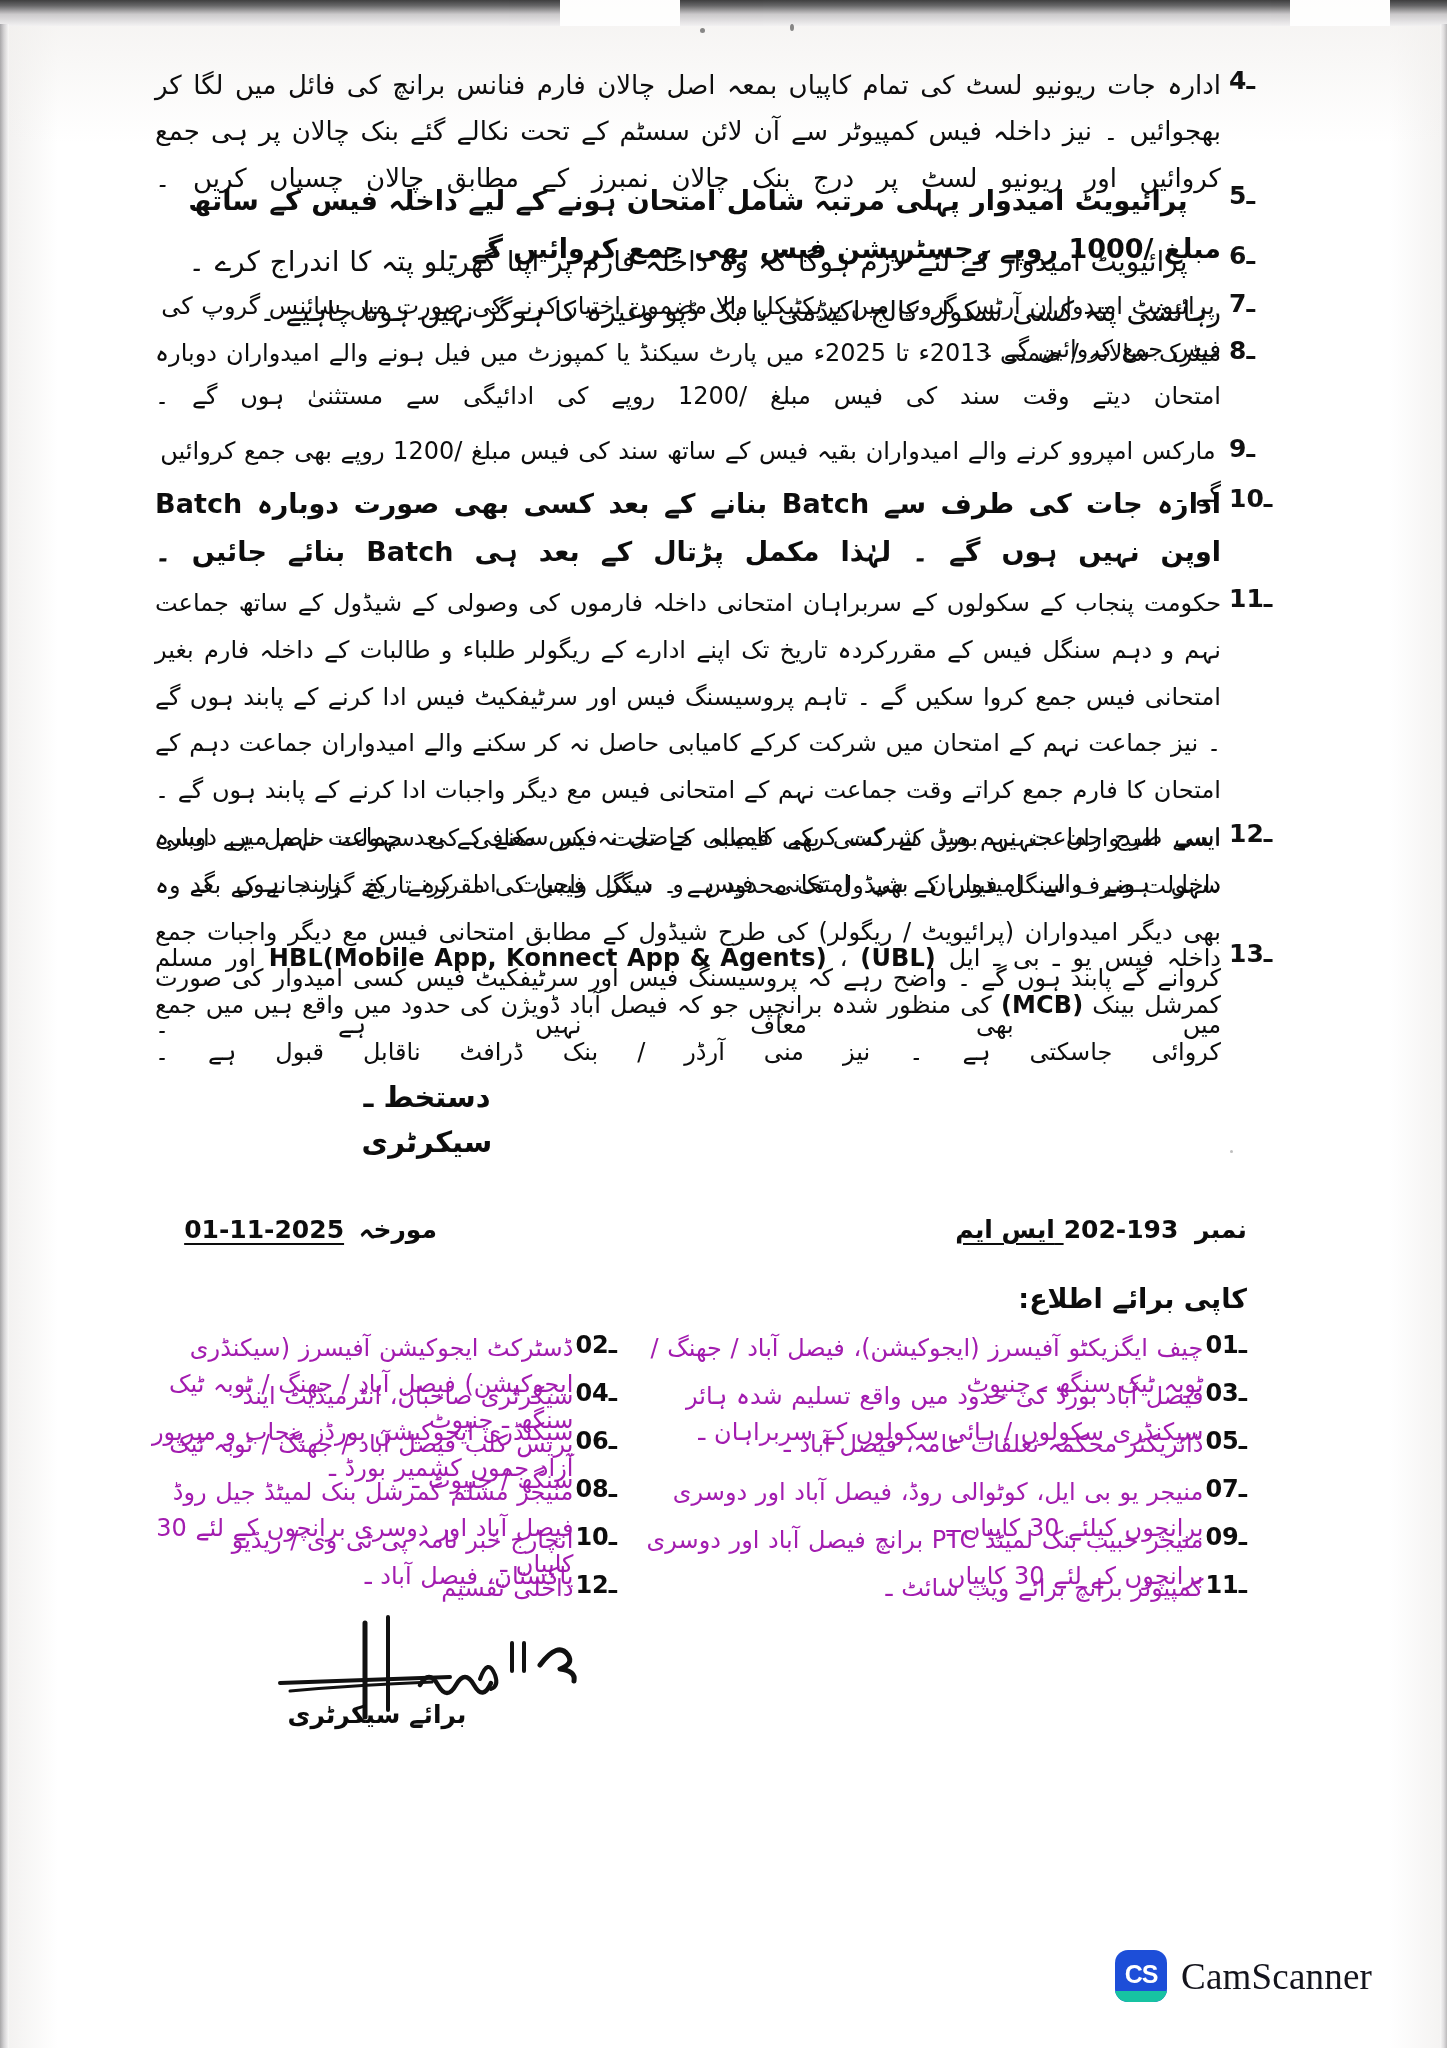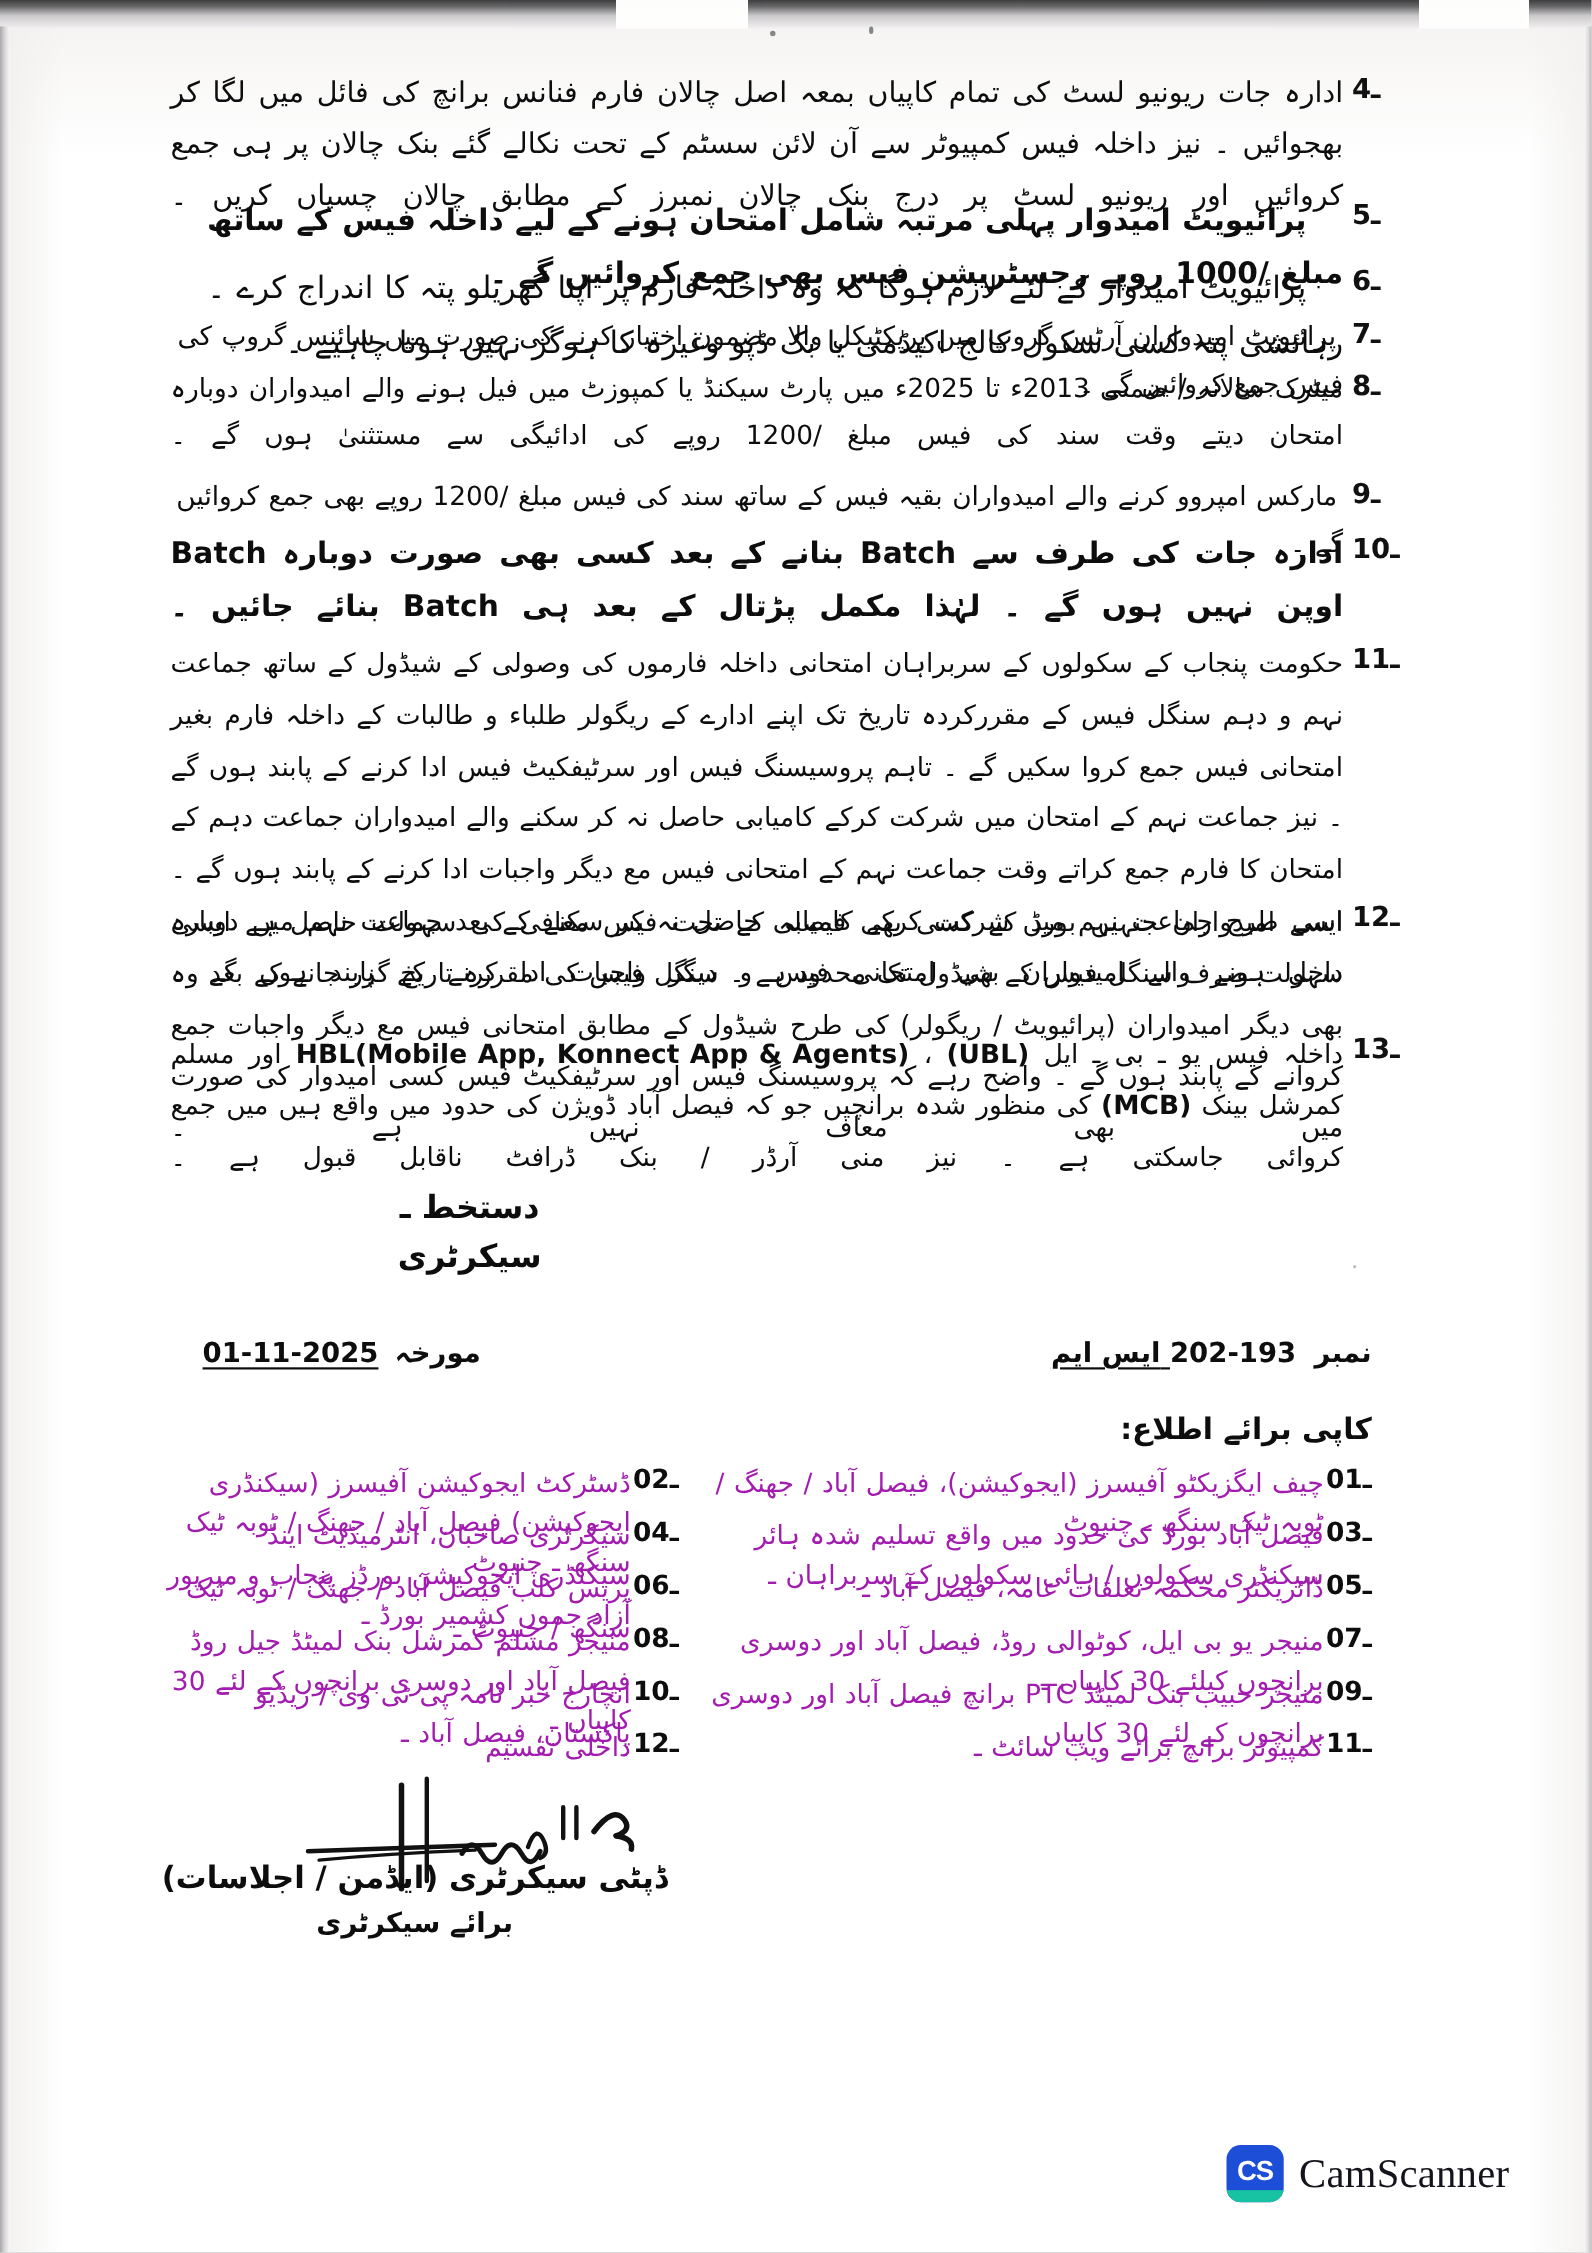--- a/index.html
+++ b/index.html
@@ -350,21 +350,20 @@
         <path d="M160 78 L330 72" stroke-width="4"></path>
         <path d="M170 86 Q235 80 312 77" stroke-width="3"></path>
         <path d="M300 80 q9 -16 18 0 q9 16 18 0 q9 -16 18 0 q9 16 17 -2" stroke-width="4.5"></path>
         <path d="M360 74 q8 -22 15 -4 q4 11 -4 14" stroke-width="4"></path>
         <path d="M392 66 l0 -28 M404 66 l0 -28" stroke-width="4"></path>
         <path d="M420 60 q18 -24 28 -10 q6 9 -8 14 q16 2 14 12" stroke-width="5"></path>
       </g>
     </svg>
 
     <div class="footsig" style="top:1690px;right:840px;width:460px;text-align:center;">
-      <span class="l1">ڈپٹی سیکرٹری (ایڈمن / اجلاسات)</span>
       <span class="l2">برائے سیکرٹری</span>
     </div>
 
     <div class="cam" style="top:1950px;left:1115px;">
       <div class="cam-logo">
         <span class="cs">CS</span>
         <span class="bar"></span>
       </div>
       <div class="cam-word">CamScanner</div>
     </div>

